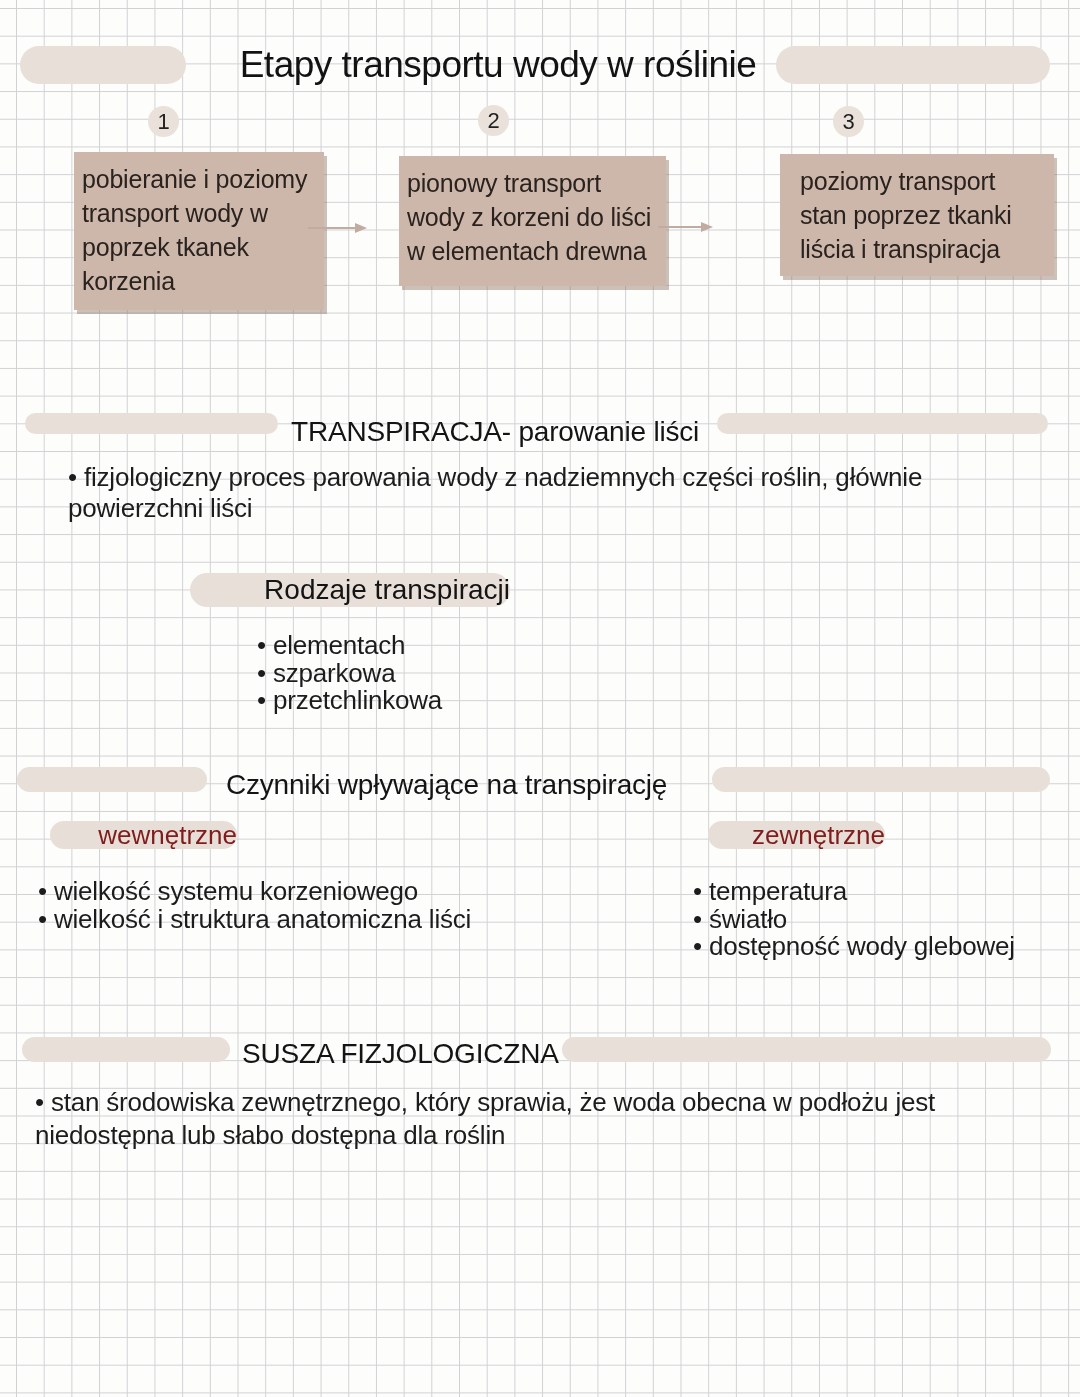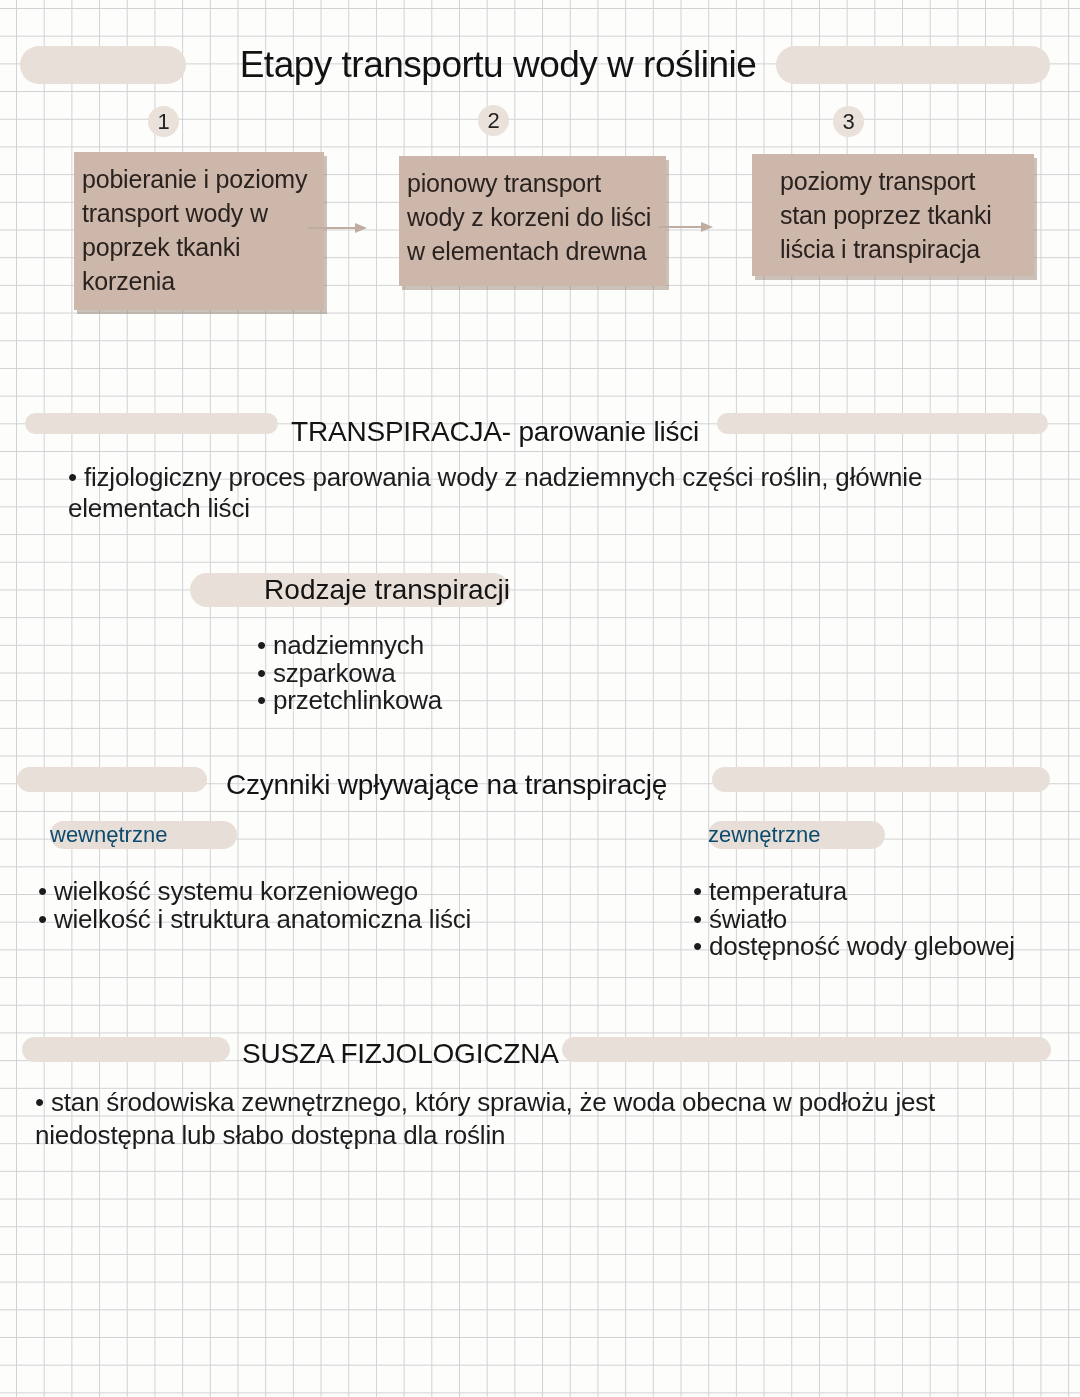--- a/index.html
+++ b/index.html
@@ -42,21 +42,21 @@
   .h2{
     position:absolute;font-size:28px;font-weight:400;color:#141414;
     white-space:nowrap;letter-spacing:-0.2px;
   }
   .pill-heading{
     position:absolute;background:#e8dfd8;border-radius:999px;
     font-size:28px;color:#141414;text-align:right;white-space:nowrap;
   }
   .pill-label{
     position:absolute;background:#e8ded8;border-radius:999px;
-    font-size:22px;color:#0c4a6e;text-align:left;white-space:nowrap;
+    font-size:26px;color:#7f1d1d;text-align:right;white-space:nowrap;
   }
   .def{position:absolute;font-size:26px;color:#1c1c1c;letter-spacing:-0.2px;}
   .def div{line-height:31px;white-space:nowrap;}
   .blist{position:absolute;margin:0;padding:0;list-style:none;font-size:26px;color:#1c1c1c;}
   .blist li{line-height:27.5px;white-space:nowrap;letter-spacing:-0.2px;}
   .blist li::before{content:"\2022\00a0";}
 </style>
 </head>
 <body>
 
@@ -66,52 +66,52 @@
   <h1 class="title">Etapy transportu wody w roślinie</h1>
   <div class="pill" style="left:776px;top:46px;width:274px;height:38px"></div>
 
   <div class="stepnum" style="left:148px;top:106px">1</div>
   <div class="stepnum" style="left:478px;top:105px">2</div>
   <div class="stepnum" style="left:833px;top:106px">3</div>
 
   <div class="flowbox" style="left:50px;top:152px;width:234px;height:138px">
     <div>pobieranie i poziomy</div>
     <div>transport wody w</div>
-    <div>poprzek tkanki</div>
+    <div>poprzek tkanek</div>
     <div>korzenia</div>
   </div>
 
   <div class="flowbox" style="left:375px;top:156px;width:251px;height:110px">
     <div>pionowy transport</div>
     <div>wody z korzeni do liści</div>
     <div>w elementach drewna</div>
   </div>
 
-  <div class="flowbox" style="left:728px;top:154px;width:246px;height:102px;padding-left:28px">
+  <div class="flowbox" style="left:756px;top:154px;width:246px;height:102px;padding-left:20px">
     <div>poziomy transport</div>
     <div>stan poprzez tkanki</div>
     <div>liścia i transpiracja</div>
   </div>
 
   <div class="arrow" style="left:308px;top:227px;width:48px"></div>
   <div class="arrow" style="left:658px;top:226px;width:44px"></div>
 
   <div class="pill" style="left:25px;top:413px;width:253px;height:21px"></div>
   <div class="h2" style="left:291px;top:416px">TRANSPIRACJA- parowanie liści</div>
   <div class="pill" style="left:717px;top:413px;width:331px;height:21px"></div>
 
   <div class="def" style="left:68px;top:462px">
     <div>• fizjologiczny proces parowania wody z nadziemnych części roślin, głównie</div>
-    <div>elementach liści</div>
+    <div>powierzchni liści</div>
   </div>
 
   <div class="pill-heading" style="left:190px;top:573px;width:320px;height:34px;line-height:34px">Rodzaje transpiracji</div>
 
   <ul class="blist" style="left:257px;top:632px">
-    <li>nadziemnych</li>
+    <li>elementach</li>
     <li>szparkowa</li>
     <li>przetchlinkowa</li>
   </ul>
 
   <div class="pill" style="left:17px;top:767px;width:190px;height:25px"></div>
   <div class="h2" style="left:226px;top:769px">Czynniki wpływające na transpirację</div>
   <div class="pill" style="left:712px;top:767px;width:338px;height:25px"></div>
 
   <div class="pill-label" style="left:50px;top:821px;width:187px;height:28px;line-height:28px">wewnętrzne</div>
   <div class="pill-label" style="left:708px;top:821px;width:177px;height:28px;line-height:28px">zewnętrzne</div>

